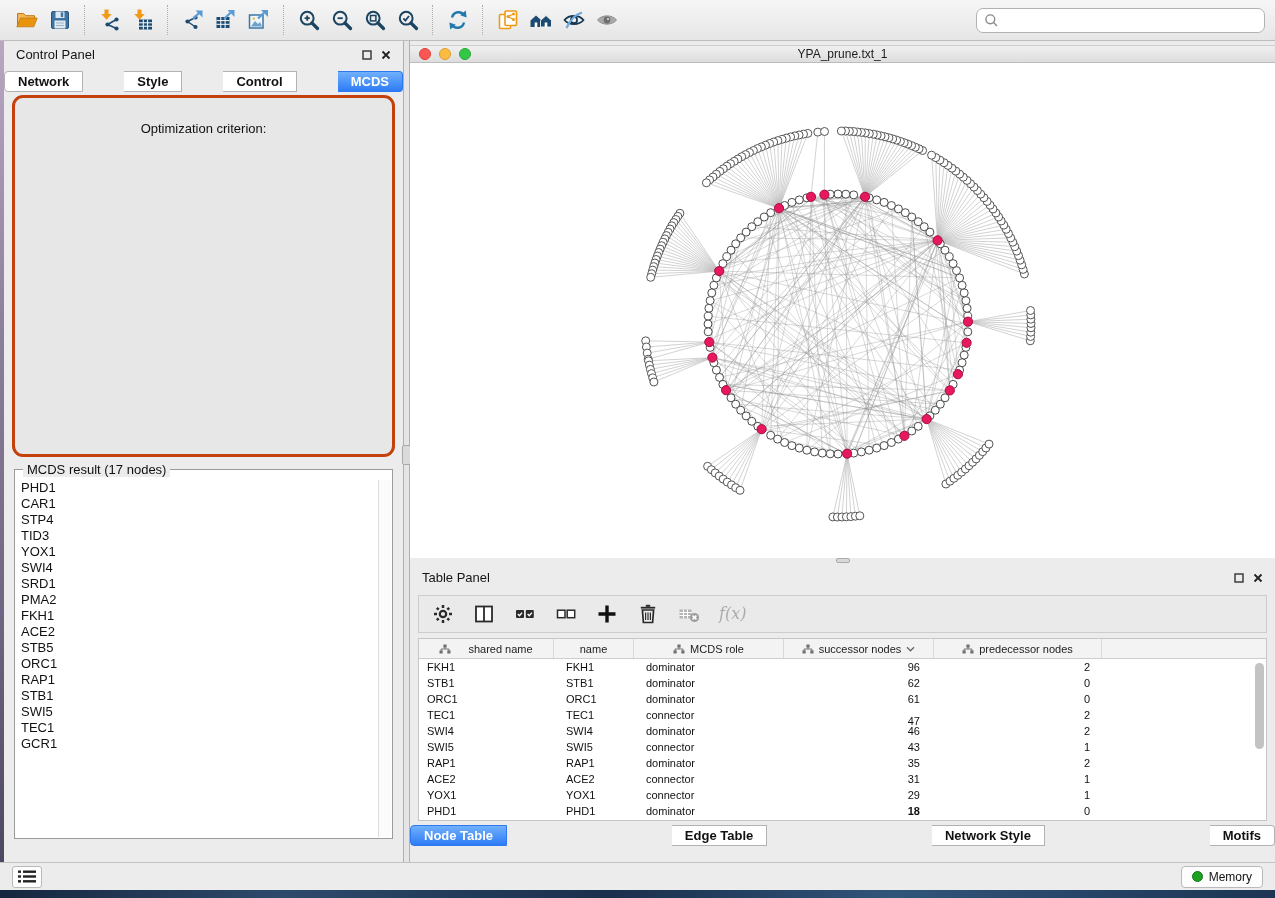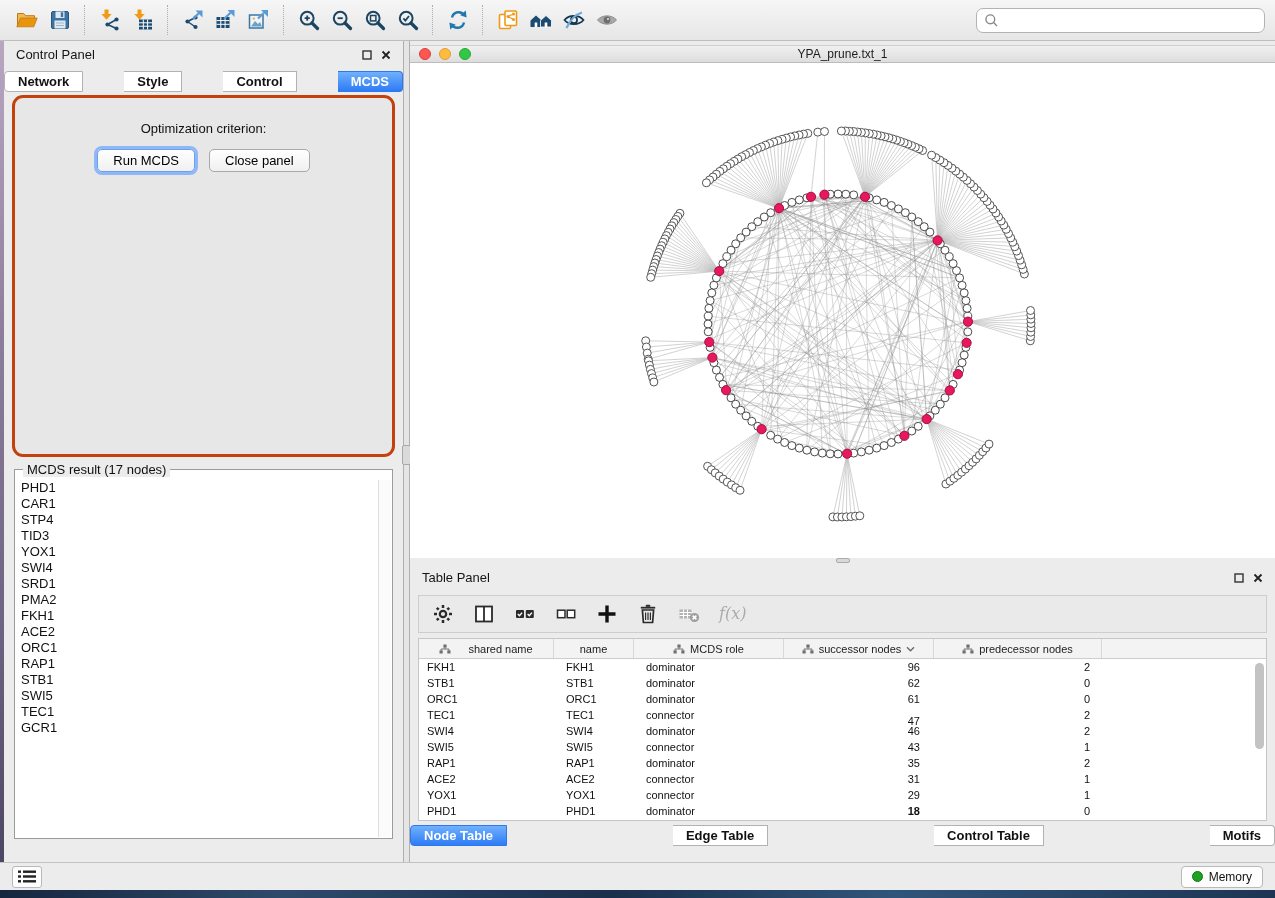--- a/index.html
+++ b/index.html
@@ -273,38 +273,35 @@
     <div class="cp-tabs-wrap">
         <div class="segs" id="cp-tabs">
           <div class="seg">Network</div>
           <div class="seg">Style</div>
           <div class="seg">Control</div>
           <div class="seg sel">MCDS</div>
         </div>
       </div>
     <div class="cp-body">
       <div class="opt-label">Optimization criterion:</div>
-      <div class="btn-row">
-        <button class="btn focusring">Run MCDS</button>
-        <button class="btn">Close panel</button>
-      </div>
     </div>
     <div class="mcds-box">
       <span class="mcds-legend">MCDS result (17 nodes)</span>
       <div class="mcds-list" id="mcds-list">
           <div class="mcds-item">PHD1</div>
           <div class="mcds-item">CAR1</div>
           <div class="mcds-item">STP4</div>
           <div class="mcds-item">TID3</div>
           <div class="mcds-item">YOX1</div>
           <div class="mcds-item">SWI4</div>
           <div class="mcds-item">SRD1</div>
           <div class="mcds-item">PMA2</div>
           <div class="mcds-item">FKH1</div>
           <div class="mcds-item">ACE2</div>
+          <div class="mcds-item">STB5</div>
           <div class="mcds-item">ORC1</div>
           <div class="mcds-item">RAP1</div>
           <div class="mcds-item">STB1</div>
           <div class="mcds-item">SWI5</div>
           <div class="mcds-item">TEC1</div>
           <div class="mcds-item">GCR1</div>
         </div>
       <div class="mcds-scroll"></div>
     </div>
   </div>
@@ -1120,21 +1117,21 @@
               <div class="td num" style="width: 150px; padding-right: 14px; font-weight: bold;">18</div>
               <div class="td num" style="width: 168px; padding-right: 12px;">0</div>
             </div>
           </div>
         <div class="tscroll-thumb"></div>
       </div>
       <div class="tp-tabs-wrap">
           <div class="segs" id="tp-tabs">
             <div class="seg sel">Node Table</div>
             <div class="seg">Edge Table</div>
-            <div class="seg">Control Table</div>
+            <div class="seg">Network Style</div>
             <div class="seg">Motifs</div>
           </div>
         </div>
     </div>
   </div>
 </div>
 
 <div class="statusbar">
   <div class="list-btn">
     <svg width="18" height="15" viewBox="0 0 18 15">

